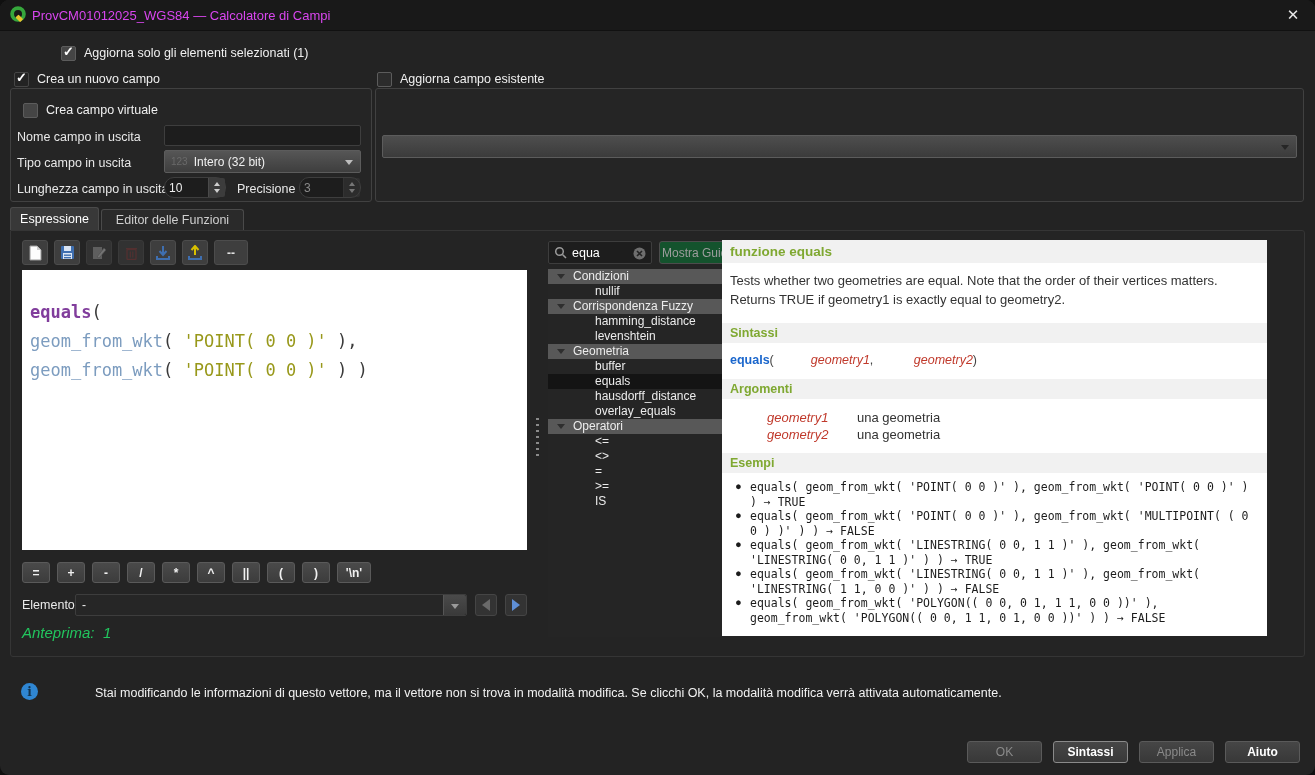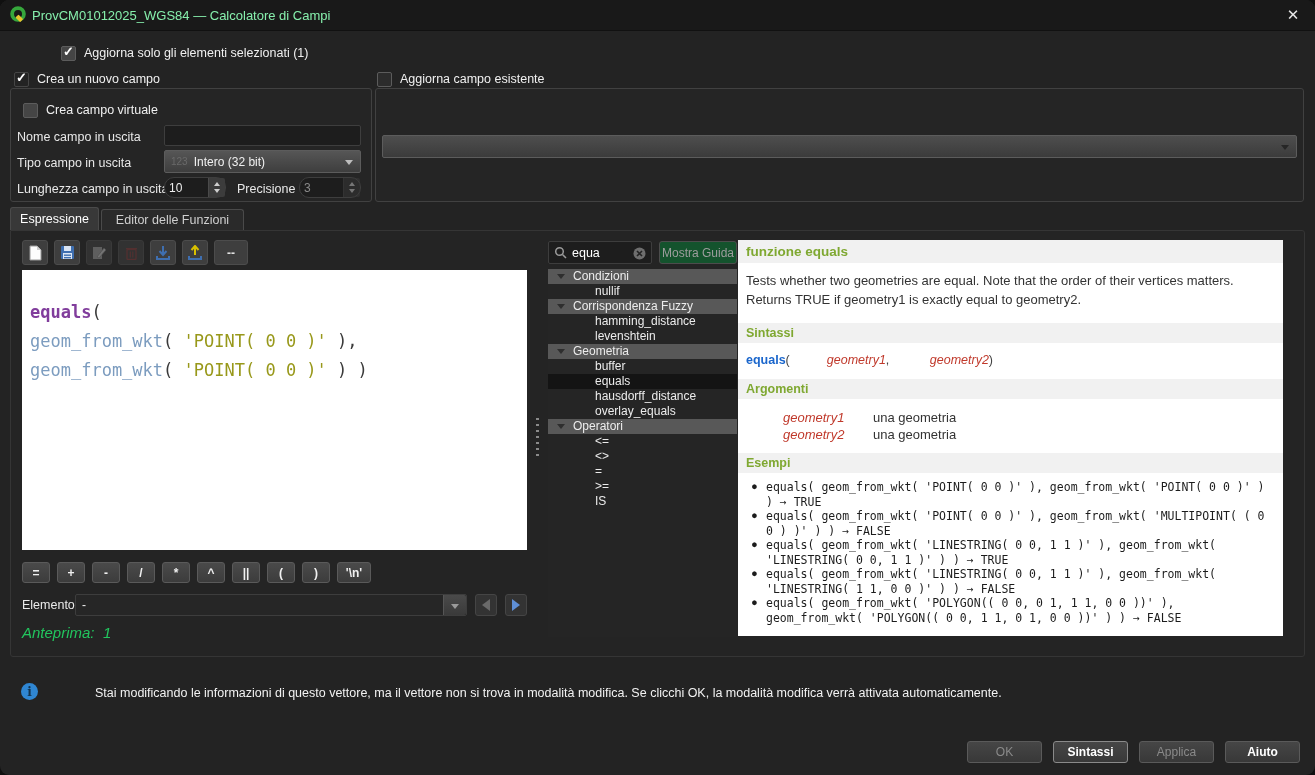--- a/index.html
+++ b/index.html
@@ -1,19 +1,19 @@
 <!DOCTYPE html>
 <html><head>
 <meta charset="utf-8">
 <style>
   html,body{margin:0;padding:0;background:#101010;font-family:"Liberation Sans",sans-serif;}
   #dialog{position:relative;width:1315px;height:775px;background:#232323;border-radius:9px;overflow:hidden;color:#eaeaea;font-size:12px;}
   
   #titlebar{position:absolute;left:0;top:0;width:100%;height:30px;background:#191919;border-bottom:1px solid #111;}
-  #titlebar .title{position:absolute;left:32px;top:8px;font-size:13px;color:#86efac;}
+  #titlebar .title{position:absolute;left:32px;top:8px;font-size:13px;color:#d946ef;}
   #qgis-icon{position:absolute;left:9px;top:5px;width:19px;height:19px;}
   #close-btn{position:absolute;right:8px;top:2px;width:28px;height:26px;display:flex;align-items:center;justify-content:center;color:#e8e8e8;font-size:15px;cursor:pointer;}
   
   .cbrow{position:absolute;display:flex;align-items:center;gap:8px;height:16px;}
   .cbox{width:13px;height:13px;border:1px solid #5c5c5c;background:#2c2c2c;border-radius:2px;position:relative;flex:0 0 auto;}
   .cbox.checked{background:#454545;}
   .cbox.checked::after{content:"✓";position:absolute;left:1px;top:-3px;color:#fff;font-size:13px;font-weight:bold;}
   .cblabel{color:#f0f0f0;font-size:12.5px;white-space:nowrap;}
   
   .groupbox{position:absolute;border:1px solid #414141;border-radius:3px;background:#252525;}
@@ -60,21 +60,21 @@
   #tree{position:absolute;left:548px;top:269px;width:189px;height:368px;background:#252525;overflow:hidden;}
   .trow{position:relative;height:15px;line-height:15px;font-size:12px;color:#ececec;white-space:nowrap;}
   .trow.group{background:#585858;}
   .trow.group .lbl{margin-left:25px;}
   .trow.group::before{content:"";position:absolute;left:9px;top:5px;width:0;height:0;border-left:4px solid transparent;border-right:4px solid transparent;border-top:5px solid #2e2e2e;}
   .trow.item .lbl{margin-left:47px;}
   .trow.selected{background:#141414;}
   
   .grip{position:absolute;width:3px;height:38px;background-image:repeating-linear-gradient(#8a8a8a 0 2px,transparent 2px 6px);}
   
-  #help-panel{position:absolute;left:738px;top:240px;width:545px;height:396px;background:#ffffff;color:#333;font-size:13px;overflow:hidden;}
+  #help-panel{position:absolute;left:722px;top:240px;width:545px;height:396px;background:#ffffff;color:#333;font-size:13px;overflow:hidden;}
   .hstrip{background:#f1f1f1;color:#7fa831;font-weight:bold;padding:3px 8px;}
   #help-title{font-size:13.5px;padding:4px 8px;}
   #help-desc{padding:8px 8px 4px 8px;line-height:19px;color:#333;}
   .hsection{margin-top:10px;font-size:12.5px;}
   #help-syntax{padding:10px 8px 2px 8px;font-size:12.5px;}
   .syn-fn{color:#1a66cc;font-weight:bold;}
   .syn-par{color:#444;}
   .param{color:#c0392b;font-style:italic;padding-left:37px;}
   #help-args{padding:10px 8px 0 8px;line-height:17px;}
   #help-args .arow{display:flex;gap:18px;}

